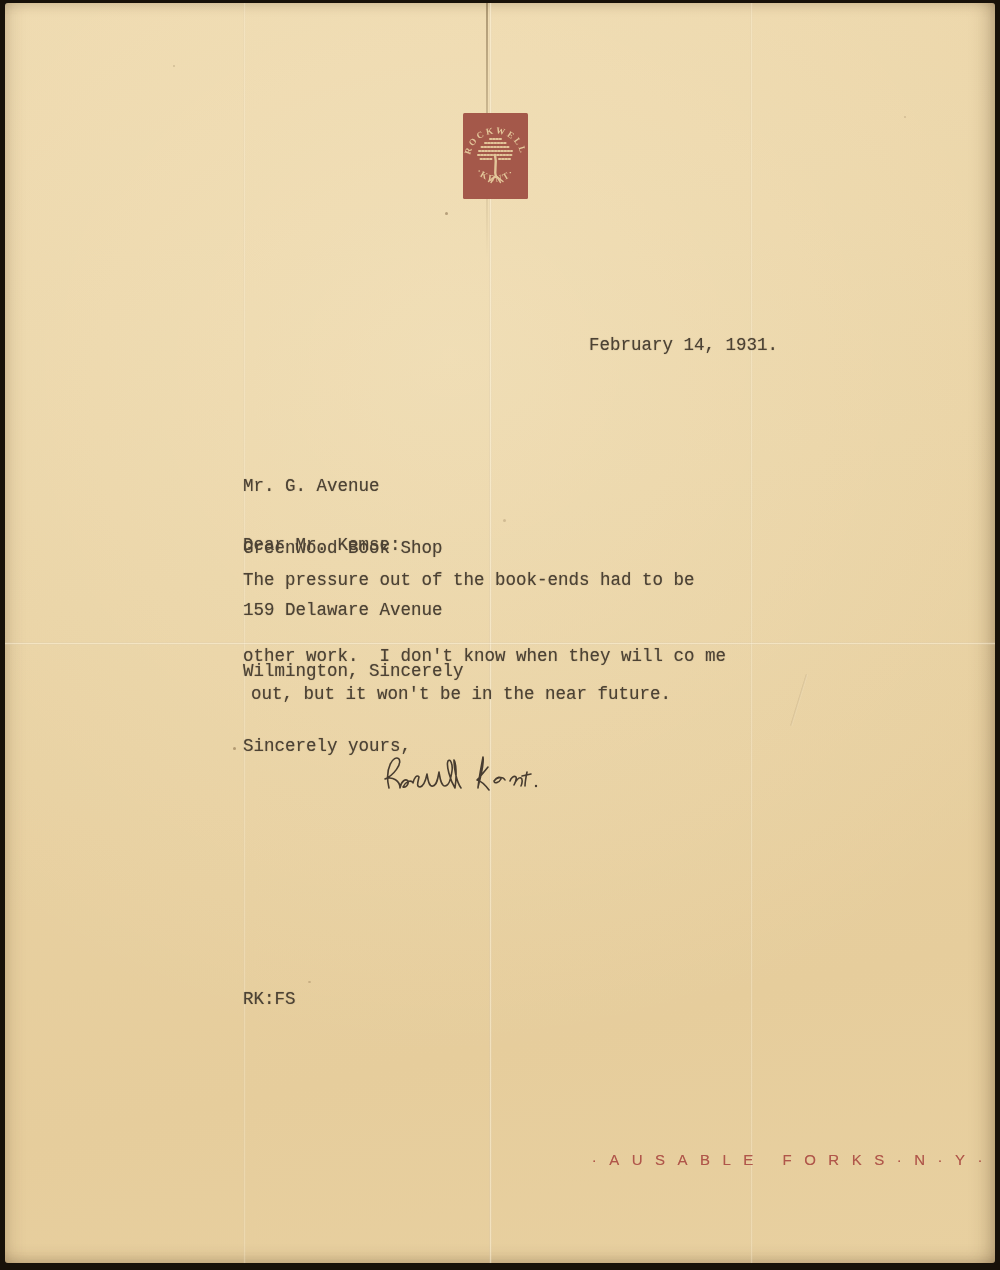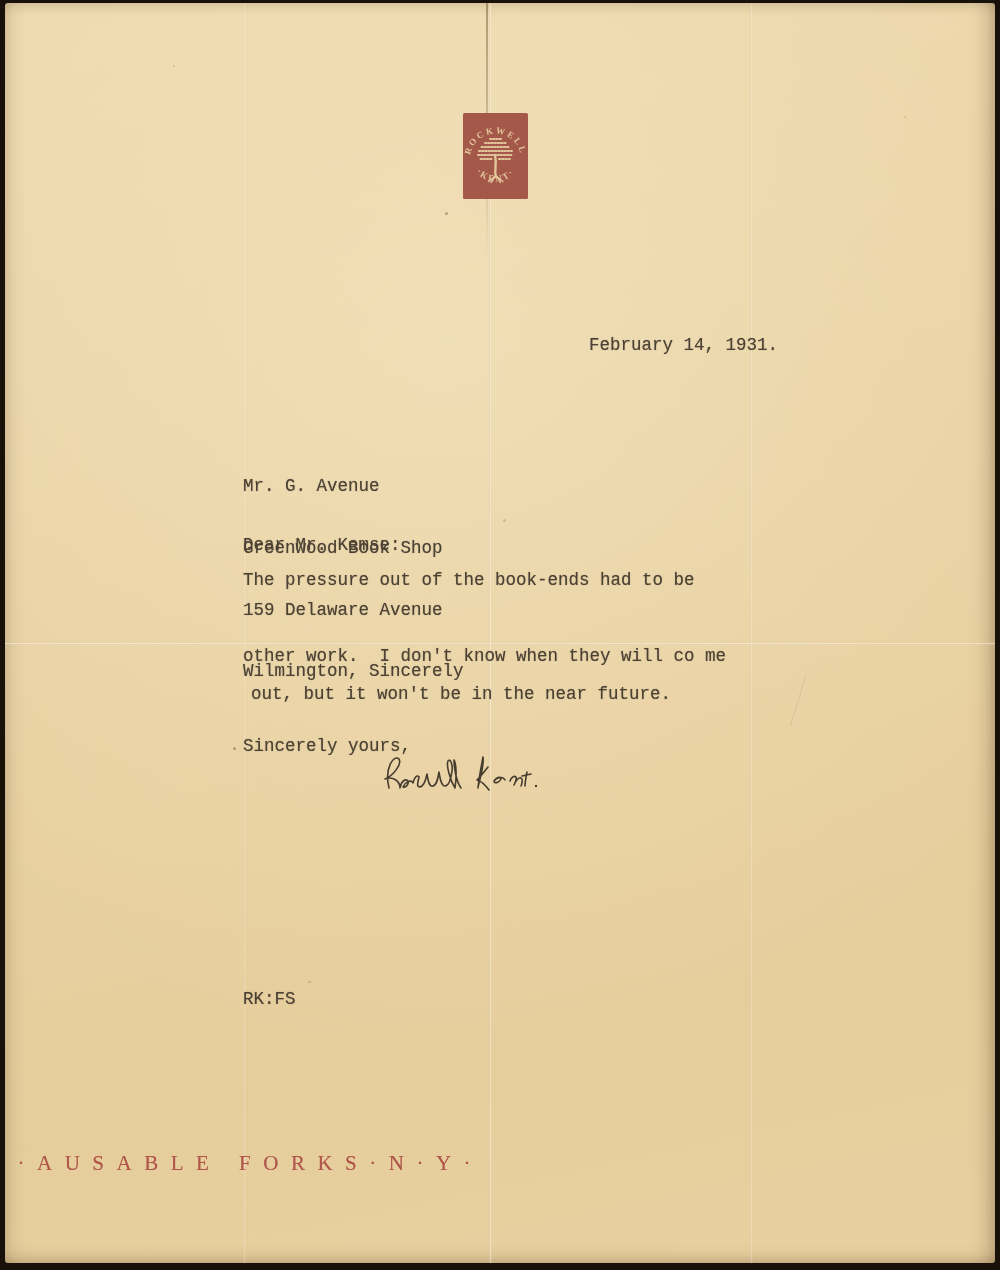--- a/index.html
+++ b/index.html
@@ -61,23 +61,23 @@
   .addr div{ line-height:21.8px; }
   
   .stamp{
     position:absolute; left:458px; top:110px; width:65px; height:86px;
   }
   
   .sig{ position:absolute; left:370px; top:747px; width:170px; height:48px; }
   
   .footer{
     position:absolute; left:0; right:0; top:1148px;
-    text-align:left;
-    font-family:Liberation Serif, serif;
-    font-size:21px;
+    text-align:right;
+    font-family:Liberation Sans, sans-serif;
+    font-size:15px;
     letter-spacing:12.5px;
     text-indent:12.5px;
     color:#b0564a;
     text-shadow:0 0 0.5px rgba(176,86,74,0.55);
   }
   
   .speck{ position:absolute; border-radius:50%; background:rgba(110,85,52,0.45); }
 </style>
 </head>
 <body>

